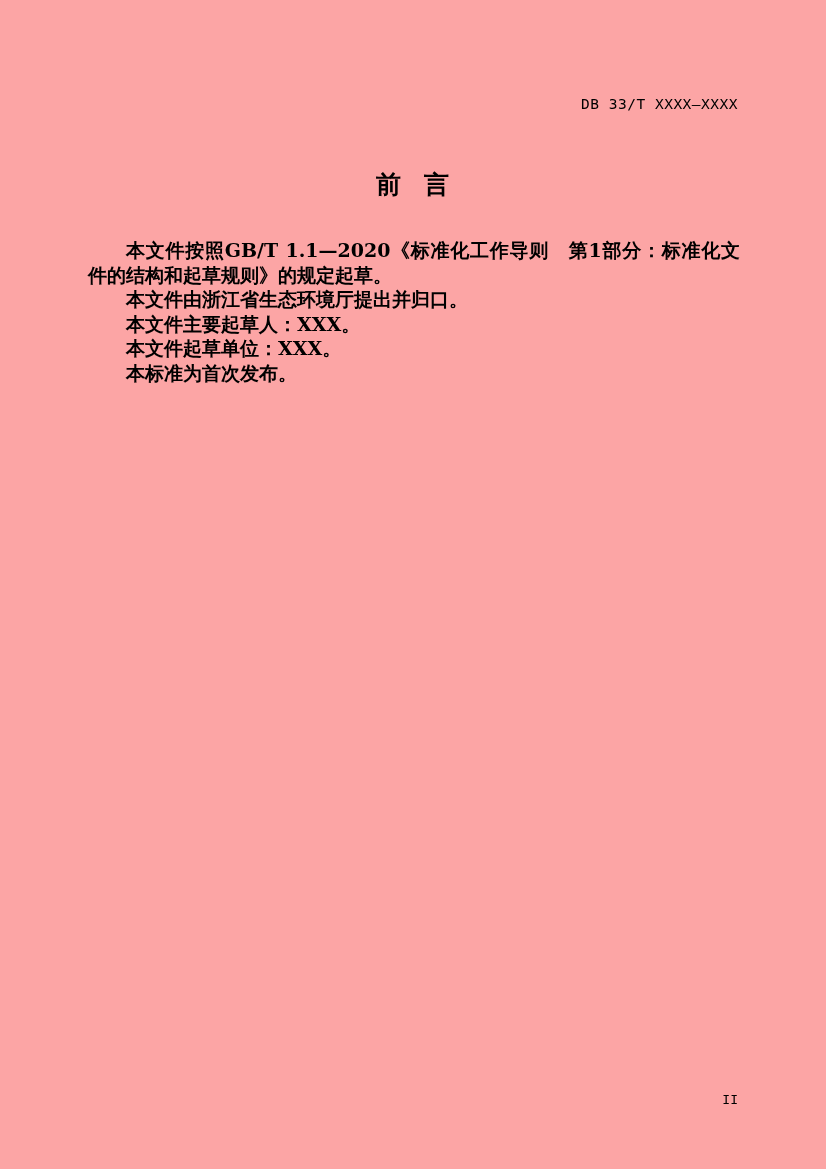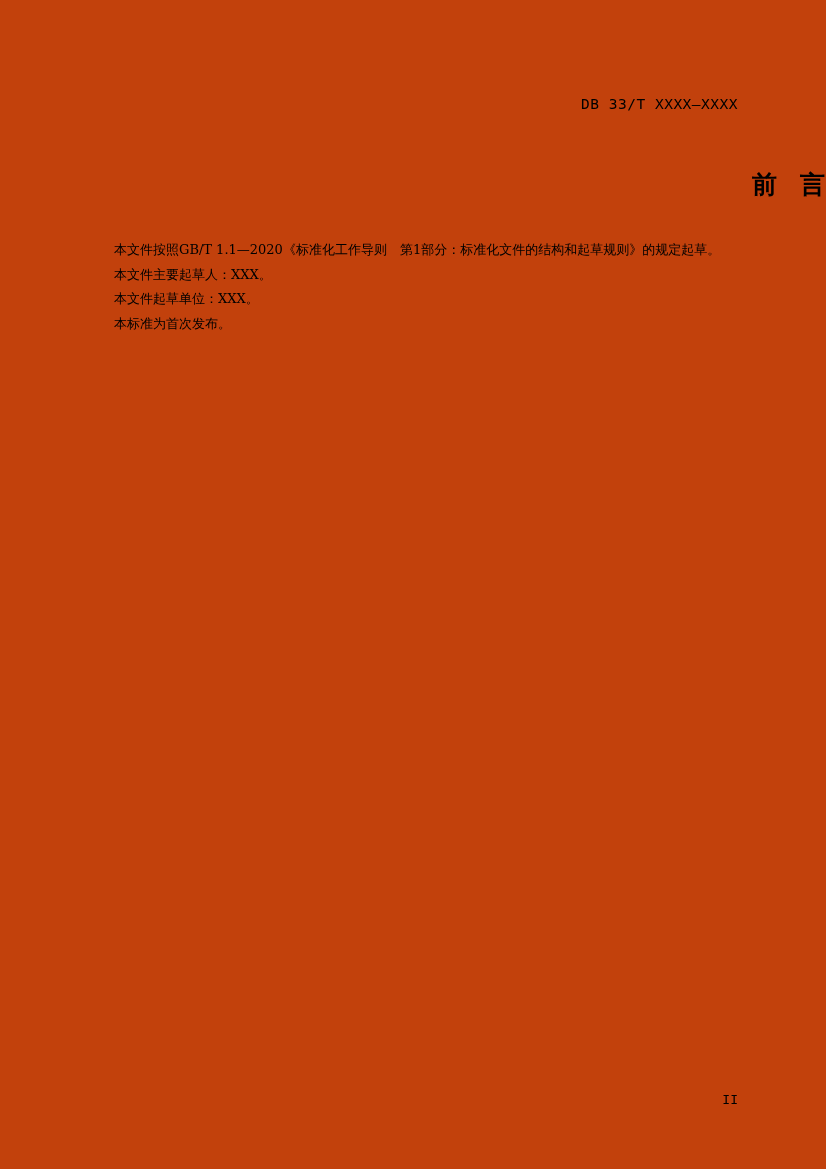--- a/index.html
+++ b/index.html
@@ -7,60 +7,61 @@
     padding: 0;
     background: #ffffff;
   }
   body {
     font-family: "DejaVu Sans", sans-serif;
   }
   .page {
     position: relative;
     width: 826px;
     height: 1169px;
-    background: #c2410c;
+    background: #fca5a5;
     overflow: hidden;
     box-sizing: border-box;
   }
   .header {
     position: absolute;
     top: 96px;
     right: 88px;
     font-family: "DejaVu Sans Mono", monospace;
     font-size: 14.5px;
     letter-spacing: 0.5px;
     color: #000000;
     white-space: nowrap;
   }
   .doc-title {
     position: absolute;
     top: 168px;
     left: 0;
     width: 826px;
-    text-align: right;
+    text-align: center;
     font-family: Liberation Serif, serif;
     font-weight: bold;
     font-size: 25px;
     letter-spacing: 1px;
     color: #000000;
   }
   .doc-title .gap {
     display: inline-block;
     width: 22px;
   }
   .body-block {
     position: absolute;
     top: 238px;
     left: 88px;
     width: 652px;
     font-family: "DejaVu Serif", serif;
-    font-size: 13px;
+    font-size: 19px;
     line-height: 24.5px;
     color: #000000;
     text-align: justify;
+    font-weight: bold;
   }
   .para {
     margin: 0;
     text-indent: 2em;
   }
   .footer {
     position: absolute;
     bottom: 62px;
     right: 88px;
     font-family: "DejaVu Sans Mono", monospace;
@@ -75,20 +76,21 @@
 <div class="page">
 
   <div class="header">DB 33/T XXXX—XXXX</div>
 
   <div class="doc-title">
     <span>前</span><span class="gap"></span><span>言</span>
   </div>
 
   <div class="body-block">
     <p class="para">本文件按照GB/T 1.1—2020《标准化工作导则　第1部分：标准化文件的结构和起草规则》的规定起草。</p>
+    <p class="para">本文件由浙江省生态环境厅提出并归口。</p>
     <p class="para">本文件主要起草人：XXX。</p>
     <p class="para">本文件起草单位：XXX。</p>
     <p class="para">本标准为首次发布。</p>
   </div>
 
   <div class="footer">II</div>
 
 </div>
 
 </body></html>

